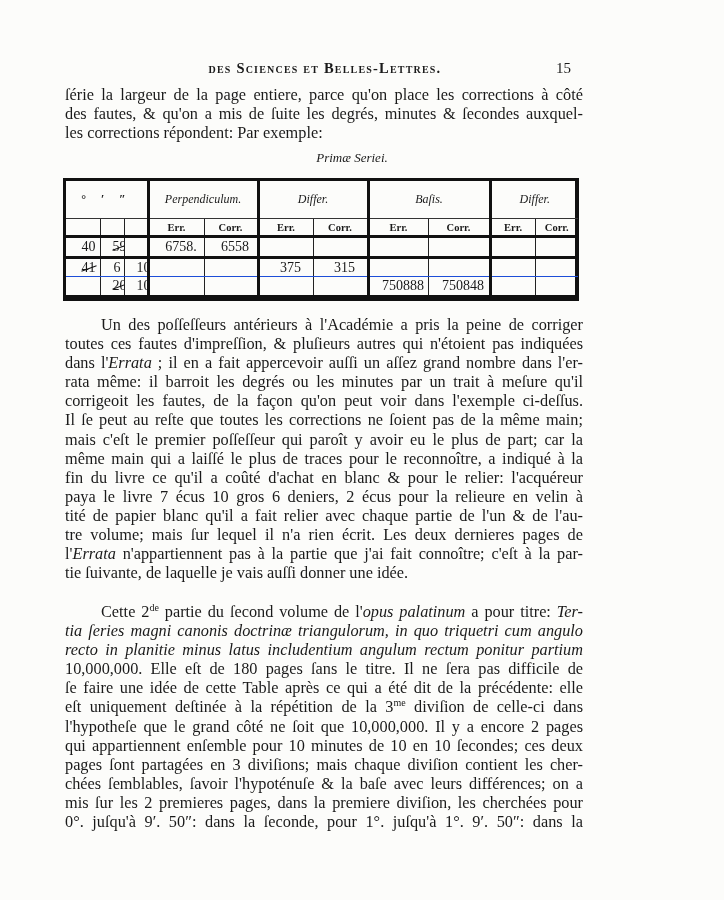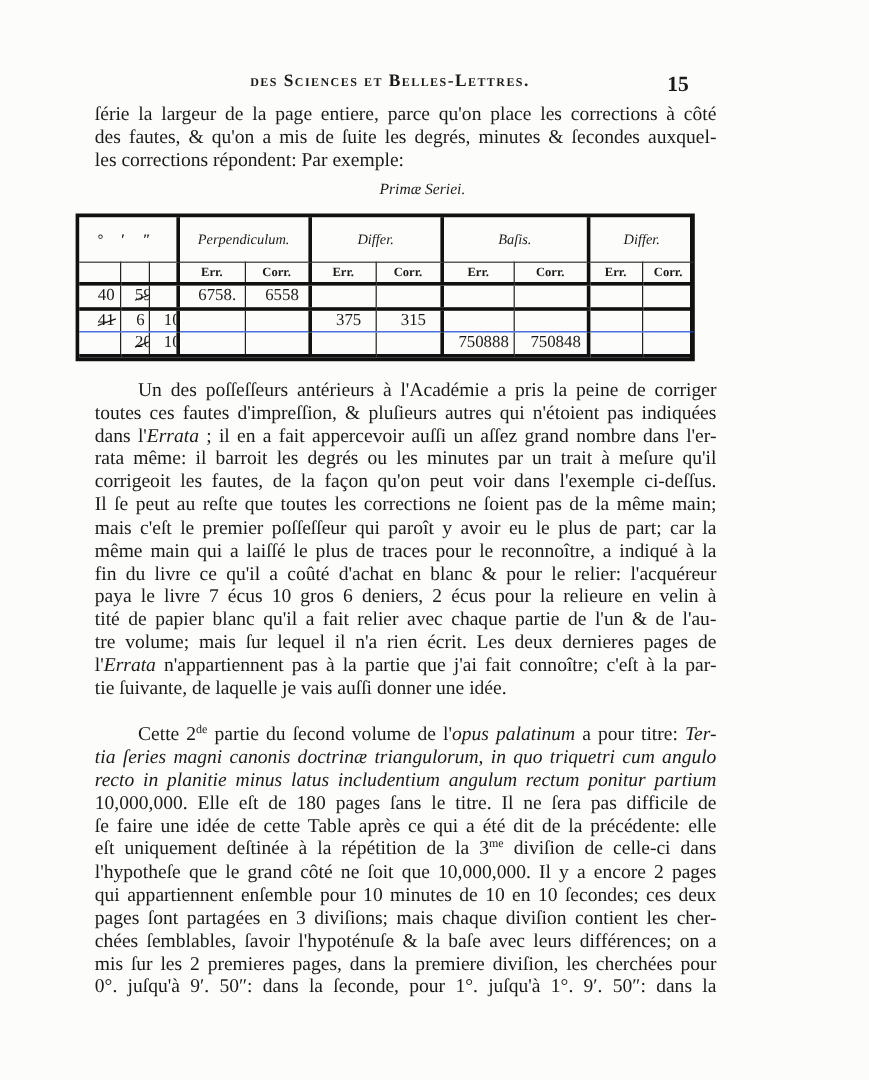--- a/index.html
+++ b/index.html
@@ -11,24 +11,24 @@
       position: relative;
       overflow: hidden;
     }
     .page { position: absolute; left: 0; top: 0; width: 724px; height: 900px; }
     .running-head {
       position: absolute; top: 60px; left: 140px; width: 370px;
       text-align: center; font-size: 14.5px; letter-spacing: 1.2px;
       font-variant: small-caps; font-weight: bold;
     }
     .page-number {
-      position: absolute; top: 60px; left: 556px; font-size: 18px; font-weight: bold;
+      position: absolute; top: 60px; left: 556px; font-size: 15px; font-weight: normal;
     }
     .text-block {
-      position: absolute; left: 79px; width: 518px;
+      position: absolute; left: 65px; width: 518px;
       font-size: 16.3px; line-height: 19.1px;
     }
     .line {
       display: block; white-space: nowrap; text-align: justify;
       text-align-last: justify; height: 19.1px;
     }
     .line.last { text-align-last: left; }
     .line.indent { padding-left: 36px; }
     i, .it { font-style: italic; }
     sup { font-size: 10px; vertical-align: 6px; line-height: 0; }

